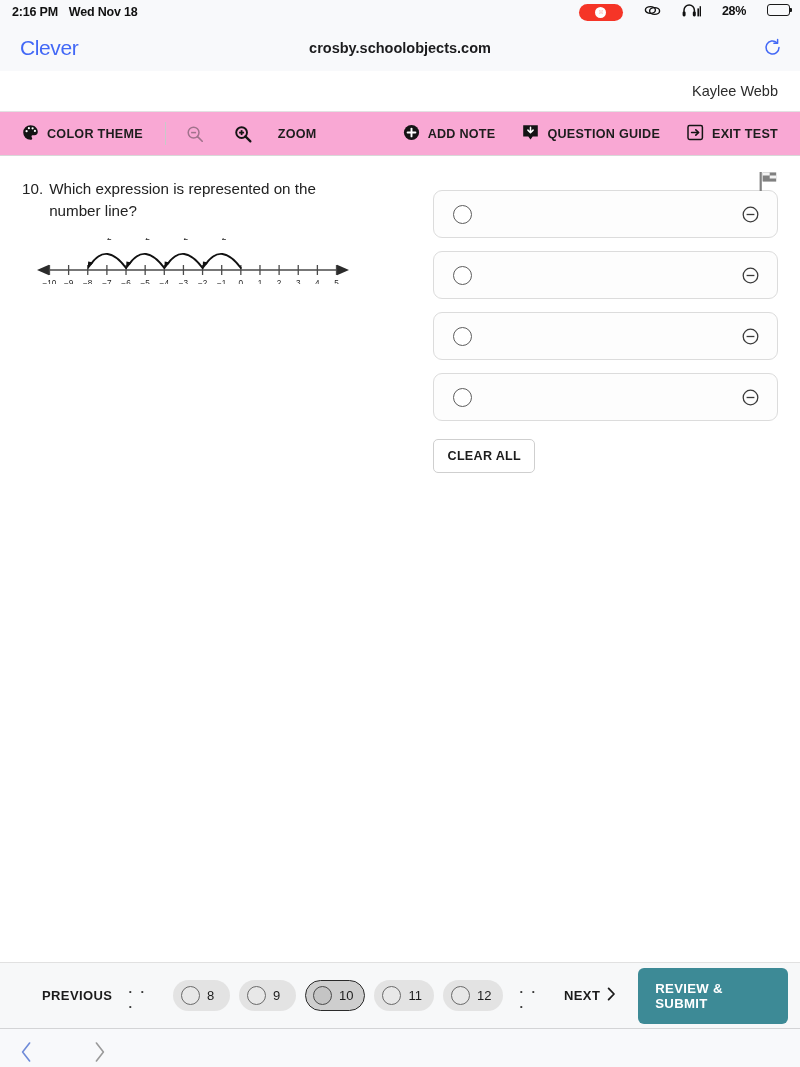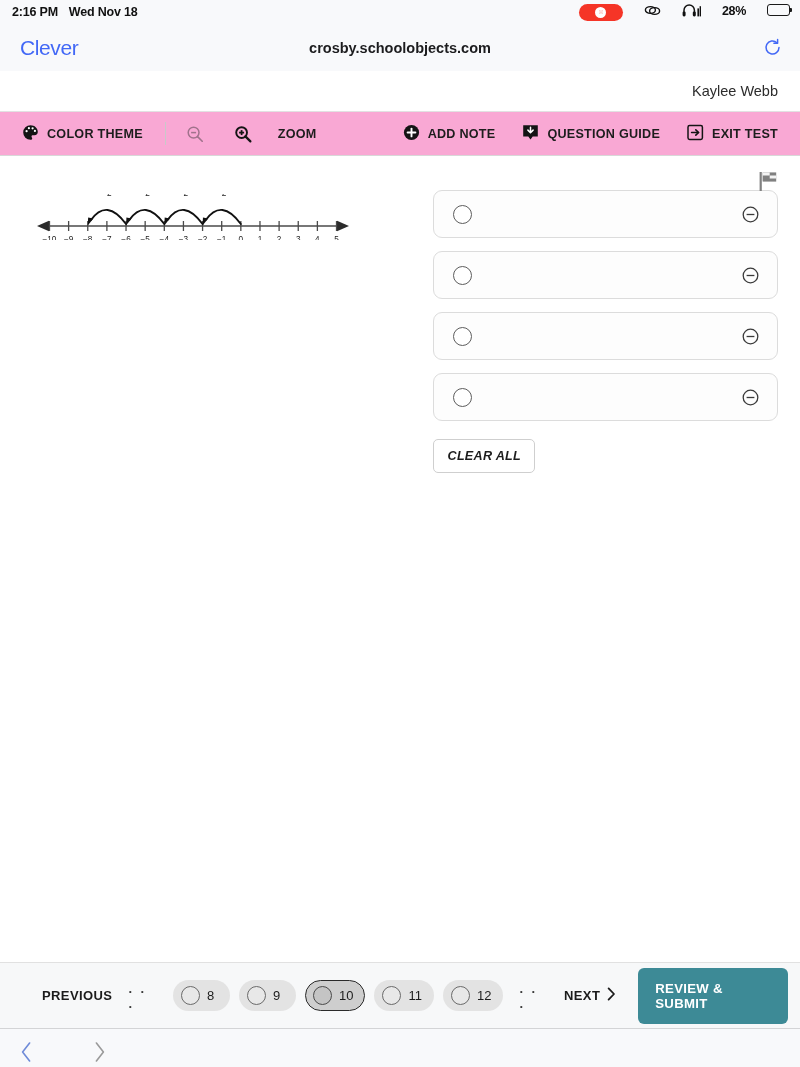--- a/index.html
+++ b/index.html
@@ -115,21 +115,21 @@
     display: flex; gap: 6px;
   }
   .qnum { flex: 0 0 auto; }
   .qbody { max-width: 285px; }
   .numberline-wrap { margin: 16px 0 0 6px; }
   .flag-btn {
     position: absolute; right: 22px; top: 14px;
     cursor: pointer;
   }
 
-  .right-col { width: 352px; margin-left: 20px; padding-top: 12px; font-style: italic; }
+  .right-col { width: 352px; margin-left: 20px; padding-top: 12px; }
   .choice {
     height: 48px;
     border: 1px solid #dcdcdc;
     border-radius: 9px;
     background: #fdfdfd;
     display: flex; align-items: center;
     padding: 0 18px 0 19px;
     margin-bottom: 13px;
     cursor: pointer;
   }
@@ -325,20 +325,24 @@
   <div class="flag-btn">
     <svg width="20" height="22" viewBox="0 0 20 22">
       <rect x="1.6" y="2" width="2.2" height="19" fill="#808080"></rect>
       <path d="M4.6 2.4h13.6v9.2H4.6z" fill="#808080"></path>
       <path d="M4.6 2.4h7.1v3.1h-7.1z" fill="#f4f4f4"></path>
       <path d="M11.7 5.5h6.5v3.1h-6.5z" fill="#f4f4f4"></path>
     </svg>
   </div>
 
   <div class="left-col">
+    <div class="qtext">
+      <span class="qnum">10.</span>
+      <span class="qbody">Which expression is represented on the number line?</span>
+    </div>
 
     <div class="numberline-wrap">
       <svg id="numberline" width="330" height="46" viewBox="0 0 330 46">
           <line x1="16" y1="32" x2="314" y2="32" stroke="#4a4a4a" stroke-width="1.3"></line>
           <path d="M9,32 L21,26.8 L21,37.2 Z" fill="#2b2b2b"></path>
           <path d="M321,32 L309,26.8 L309,37.2 Z" fill="#2b2b2b"></path>
           <line x1="21.481481481481474" y1="27" x2="21.481481481481474" y2="37" stroke="#4a4a4a" stroke-width="1.3"></line>
           <text x="21.481481481481474" y="47.5" text-anchor="middle" font-size="8.2" font-family="&quot;Liberation Sans&quot;, sans-serif" fill="#1d1d1d">−10</text>
           <line x1="40.61728395061728" y1="27" x2="40.61728395061728" y2="37" stroke="#4a4a4a" stroke-width="1.3"></line>
           <text x="40.61728395061728" y="47.5" text-anchor="middle" font-size="8.2" font-family="&quot;Liberation Sans&quot;, sans-serif" fill="#1d1d1d">−9</text>

